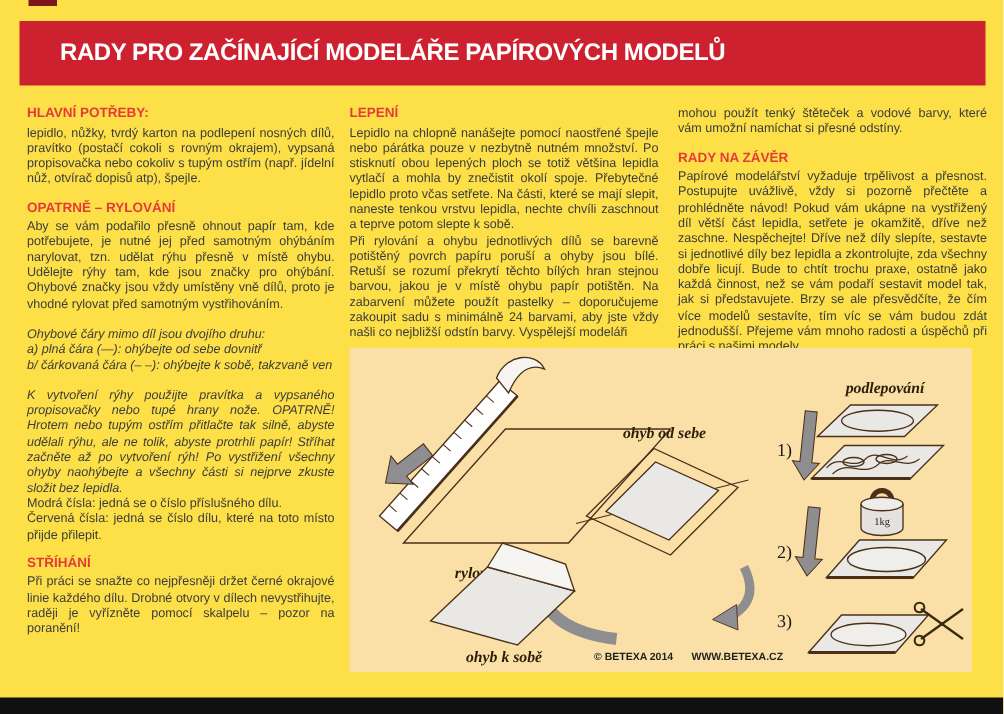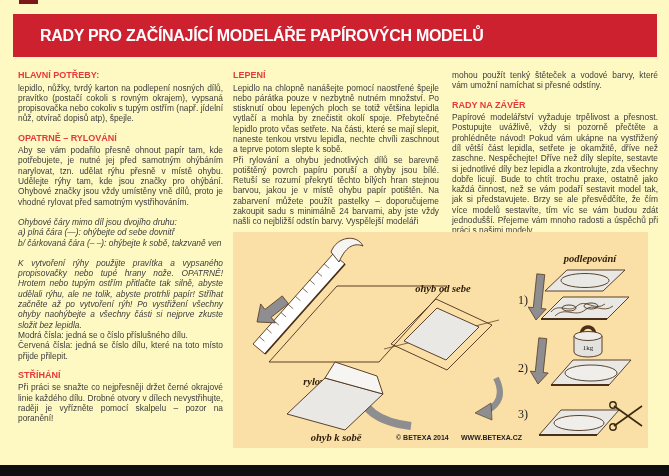--- a/index.html
+++ b/index.html
@@ -1,17 +1,17 @@
 <!DOCTYPE html>
 <html><head>
 <meta charset="utf-8">
 <style>
   html,body { margin:0; padding:0; background:#ffffff; }
   .page {
-    position:relative; width:669px; height:476px; background:#fef9c3;
+    position:relative; width:669px; height:476px; background:#fde047;
     overflow:hidden; font-family:"Liberation Sans", sans-serif; color:#3c3c3c;
   }
   .corner-mark { position:absolute; left:19px; top:0; width:19px; height:4px; background:#7b1619; }
   .title-bar {
     position:absolute; left:13px; top:14px; width:644px; height:43px;
     background:#cd2130; display:flex; align-items:center;
   }
   .title-bar .title {
     color:#ffffff; font-size:16px; font-weight:bold; letter-spacing:-0.3px;
     padding-left:27px; white-space:nowrap;

